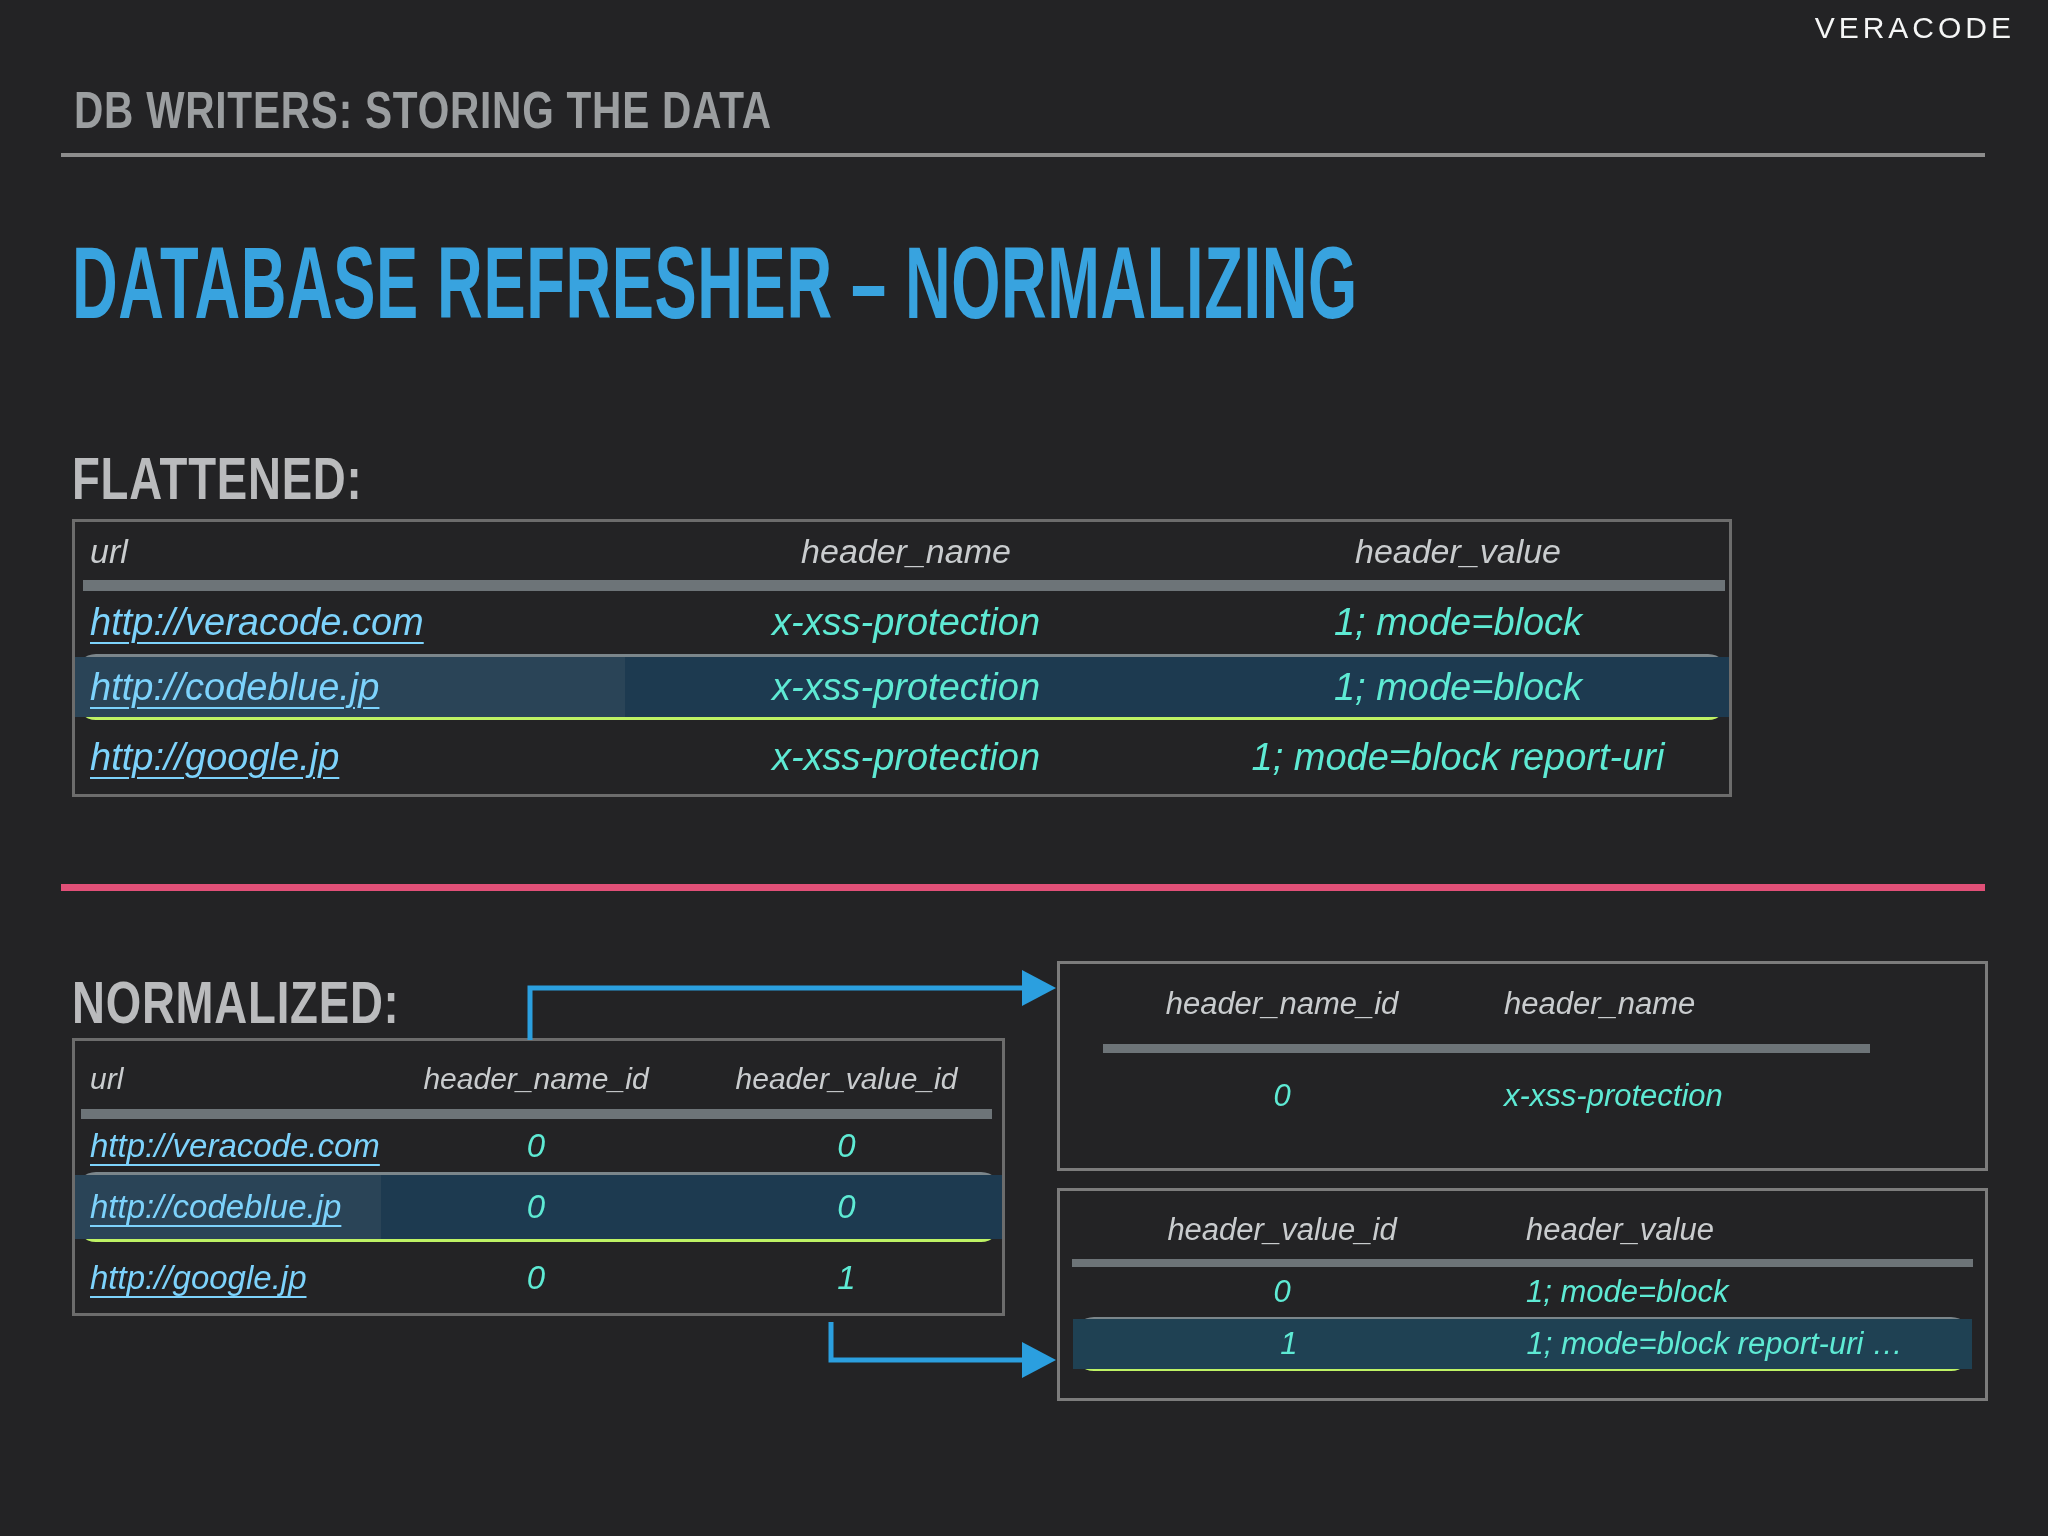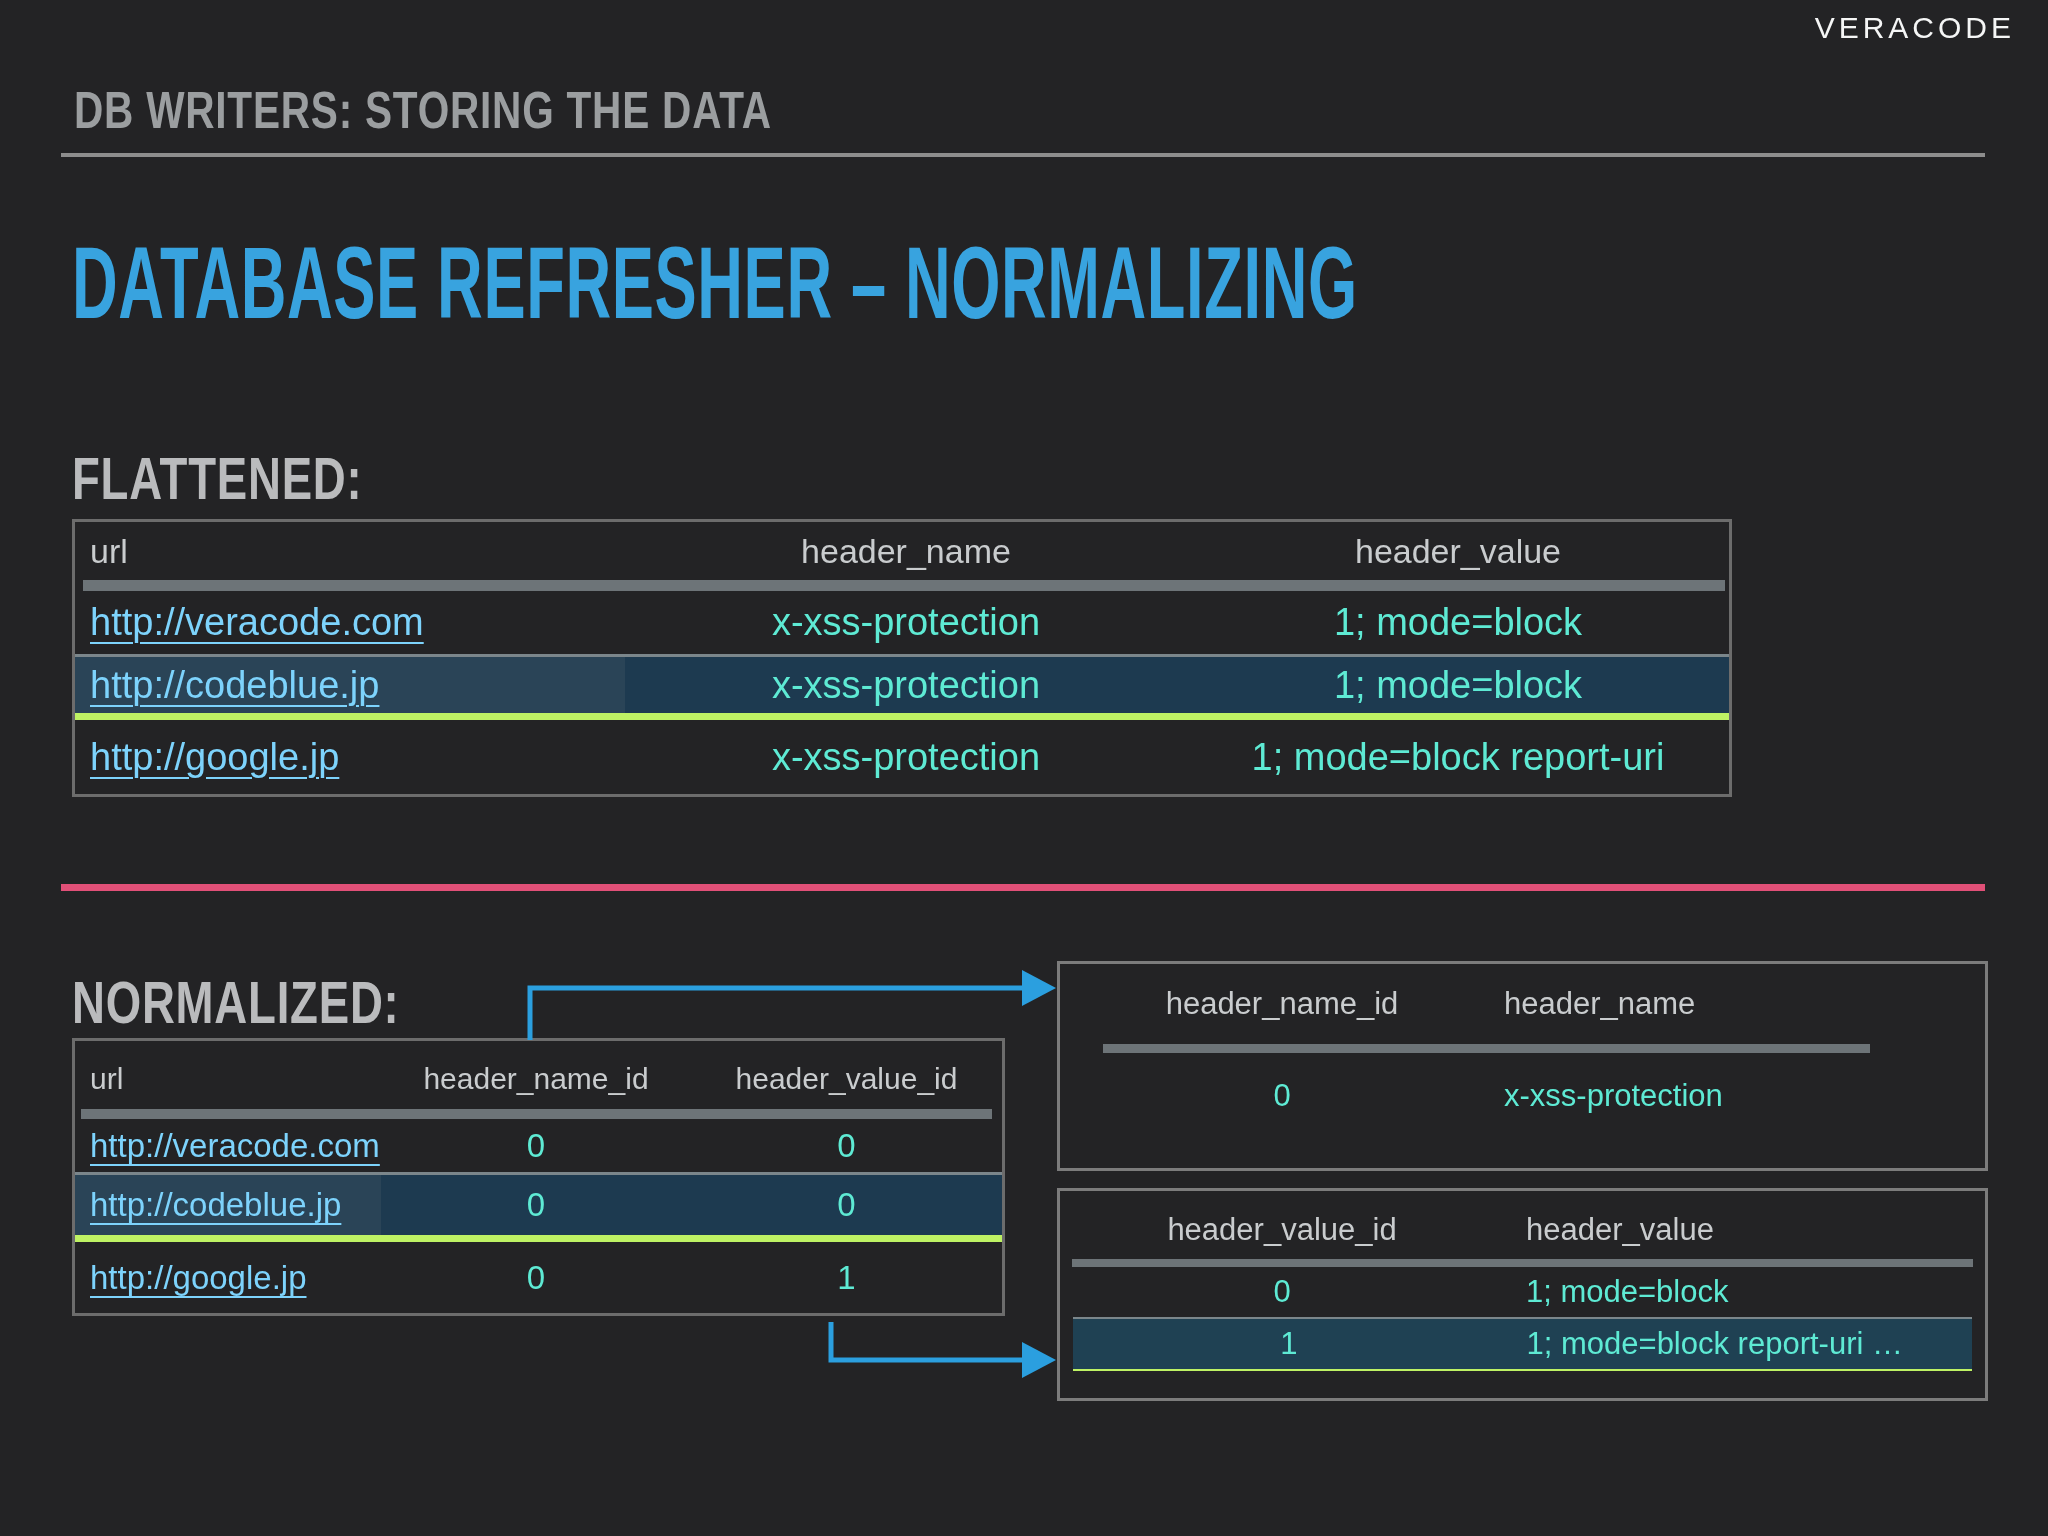--- a/index.html
+++ b/index.html
@@ -15,31 +15,31 @@
   .rule-gray{left:61px;top:153px;width:1924px;height:4px;background:#8d8d8d;}
   .title{left:72px;top:232px;font-size:102px;line-height:1;font-weight:bold;color:#38a3df;
          letter-spacing:1px;transform:scaleX(.62);transform-origin:left top;white-space:nowrap;}
   .section-label{font-size:60px;font-weight:bold;color:#babbbd;letter-spacing:1px;
          transform:scaleX(.76);transform-origin:left top;white-space:nowrap;}
   .label-flattened{left:72px;top:444px;}
   .label-normalized{left:72px;top:968px;}
   .rule-pink{left:61px;top:884px;width:1924px;height:7px;background:#e15078;}
 
   
-  .tbl{position:absolute;border:3px solid #6c6c6c;box-sizing:border-box;}
+  .tbl{position:absolute;border:3px solid #6c6c6c;box-sizing:border-box;font-style:italic;}
   .trow{display:grid;align-items:stretch;}
   .trow > div{display:flex;align-items:center;overflow:visible;white-space:nowrap;}
   .sepbar{height:11px;background:#6d7478;}
   .thead > div{color:#c9ccce;}
   .cell-blue{color:#5eead4;}
   a.url{color:#7dd3fc;text-decoration:underline;text-underline-offset:7px;
         text-decoration-thickness:2px;cursor:pointer;}
 
   
-  .hl{border-top:3px solid #7b868b;border-bottom:7px solid #bef264;box-sizing:border-box;}
+  .hl{border-top:3px solid #7b868b;border-bottom:3px solid #bef264;box-sizing:border-box;border-radius:21px;}
   .hl .bg-a{background:#2a4457;}
   .hl .bg-b{background:#1d3a50;}
 
   
   .flat{left:72px;top:519px;width:1660px;height:278px;}
   .flat .trow{grid-template-columns:550px 562px 1fr;}
   .flat .thead{height:58px;font-size:34px;}
   .flat .sepbar{margin:0 4px 0 8px;}
   .flat .r1{height:63px;font-size:38px;}
   .flat .r2{height:66px;font-size:38px;}

